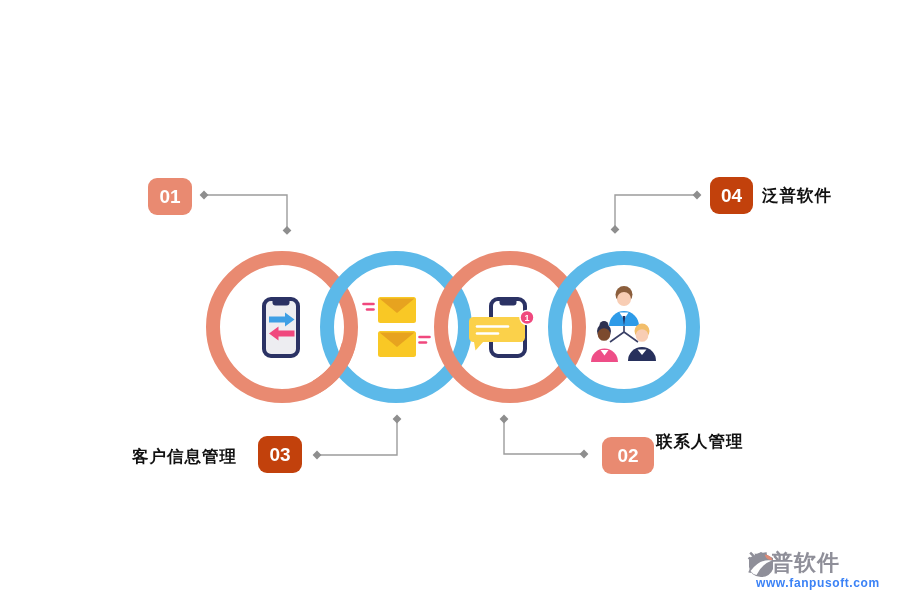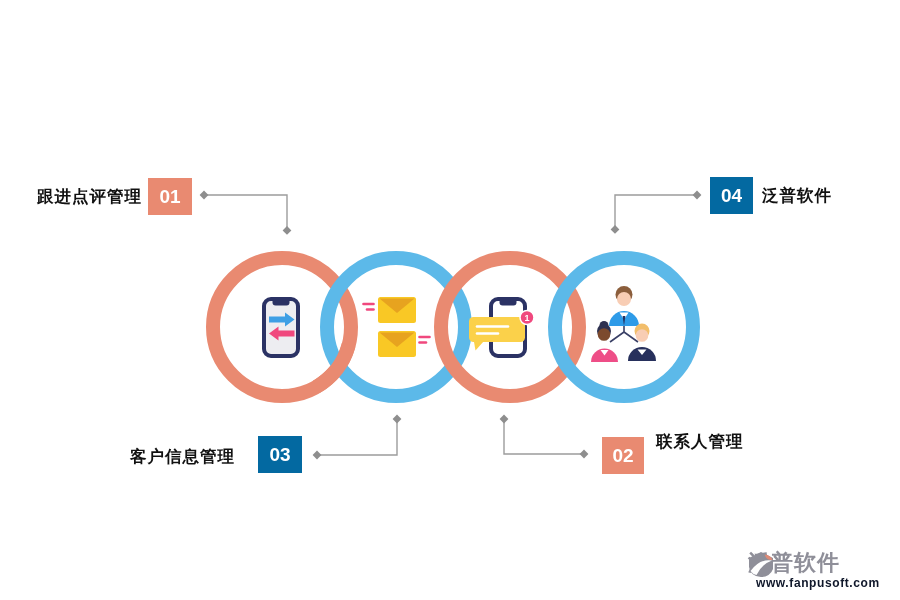--- a/index.html
+++ b/index.html
@@ -6,38 +6,38 @@
   .stage{
     position:relative;width:900px;height:600px;background:#ffffff;overflow:hidden;
     font-family:"Liberation Sans","DejaVu Sans",sans-serif;
   }
   .stage svg{position:absolute;left:0;top:0;}
   .callout-label{
     position:absolute;font-size:16.5px;font-weight:700;color:#111111;
     letter-spacing:1px;white-space:nowrap;
   }
   .num-badge{
-    position:absolute;width:44px;height:37px;border-radius:0;
+    position:absolute;width:44px;height:37px;border-radius:9px;
     display:flex;align-items:center;justify-content:center;
     color:#ffffff;font-size:19px;font-weight:700;
   }
   .badge-salmon{background:#E98A71;}
-  .badge-blue{background:#0369a1;}
+  .badge-blue{background:#c2410c;}
   .pos-label-tl{left:24px;top:186px;width:118px;text-align:right;}
   .pos-badge-tl{left:148px;top:178px;}
   .pos-badge-tr{left:710px;top:177px;width:43px;}
   .pos-label-tr{left:762px;top:185px;}
-  .pos-label-bl{left:116px;top:446px;width:119px;text-align:right;}
+  .pos-label-bl{left:132px;top:446px;width:119px;text-align:left;}
   .pos-badge-bl{left:258px;top:436px;width:44px;}
-  .pos-badge-br{left:602px;top:437px;width:42px;}
+  .pos-badge-br{left:602px;top:437px;width:52px;}
   .pos-label-br{left:656px;top:431px;}
   .watermark{position:absolute;left:748px;top:551px;width:150px;}
   .wm-row{display:flex;align-items:flex-start;}
   .wm-brand{font-size:22px;font-weight:700;color:#8F8F99;letter-spacing:1px;line-height:24px;}
-  .wm-url{font-size:12px;font-weight:700;color:#0f172a;letter-spacing:0.6px;margin-top:1px;margin-left:8px;}
+  .wm-url{font-size:12px;font-weight:700;color:#3b82f6;letter-spacing:0.6px;margin-top:1px;margin-left:8px;}
   .wm-logo{margin-right:3px;}
 </style>
 </head>
 <body>
 
 <div class="stage">
 
   <svg width="900" height="600" viewBox="0 0 900 600">
 
     <g stroke="#9C9C9C" stroke-width="1.4" fill="none">
@@ -123,21 +123,20 @@
       </g>
       <g>
         <circle cx="642" cy="331" r="7.5" fill="#F2BE6B"></circle>
         <circle cx="642" cy="335.5" r="6.3" fill="#F8CDB4"></circle>
         <path d="M628 361 a14 14 0 0 1 28 0 Z" fill="#27305C"></path>
         <path d="M637.5 349.5 L642 355 L646.5 349.5 Z" fill="#FFFFFF"></path>
       </g>
     </g>
   </svg>
 
-  <div class="callout-label pos-label-tl">跟进点评管理</div>
   <div class="num-badge badge-salmon pos-badge-tl">01</div>
 
   <div class="num-badge badge-blue pos-badge-tr">04</div>
   <div class="callout-label pos-label-tr">泛普软件</div>
 
   <div class="callout-label pos-label-bl">客户信息管理</div>
   <div class="num-badge badge-blue pos-badge-bl">03</div>
 
   <div class="num-badge badge-salmon pos-badge-br">02</div>
   <div class="callout-label pos-label-br">联系人管理</div>

